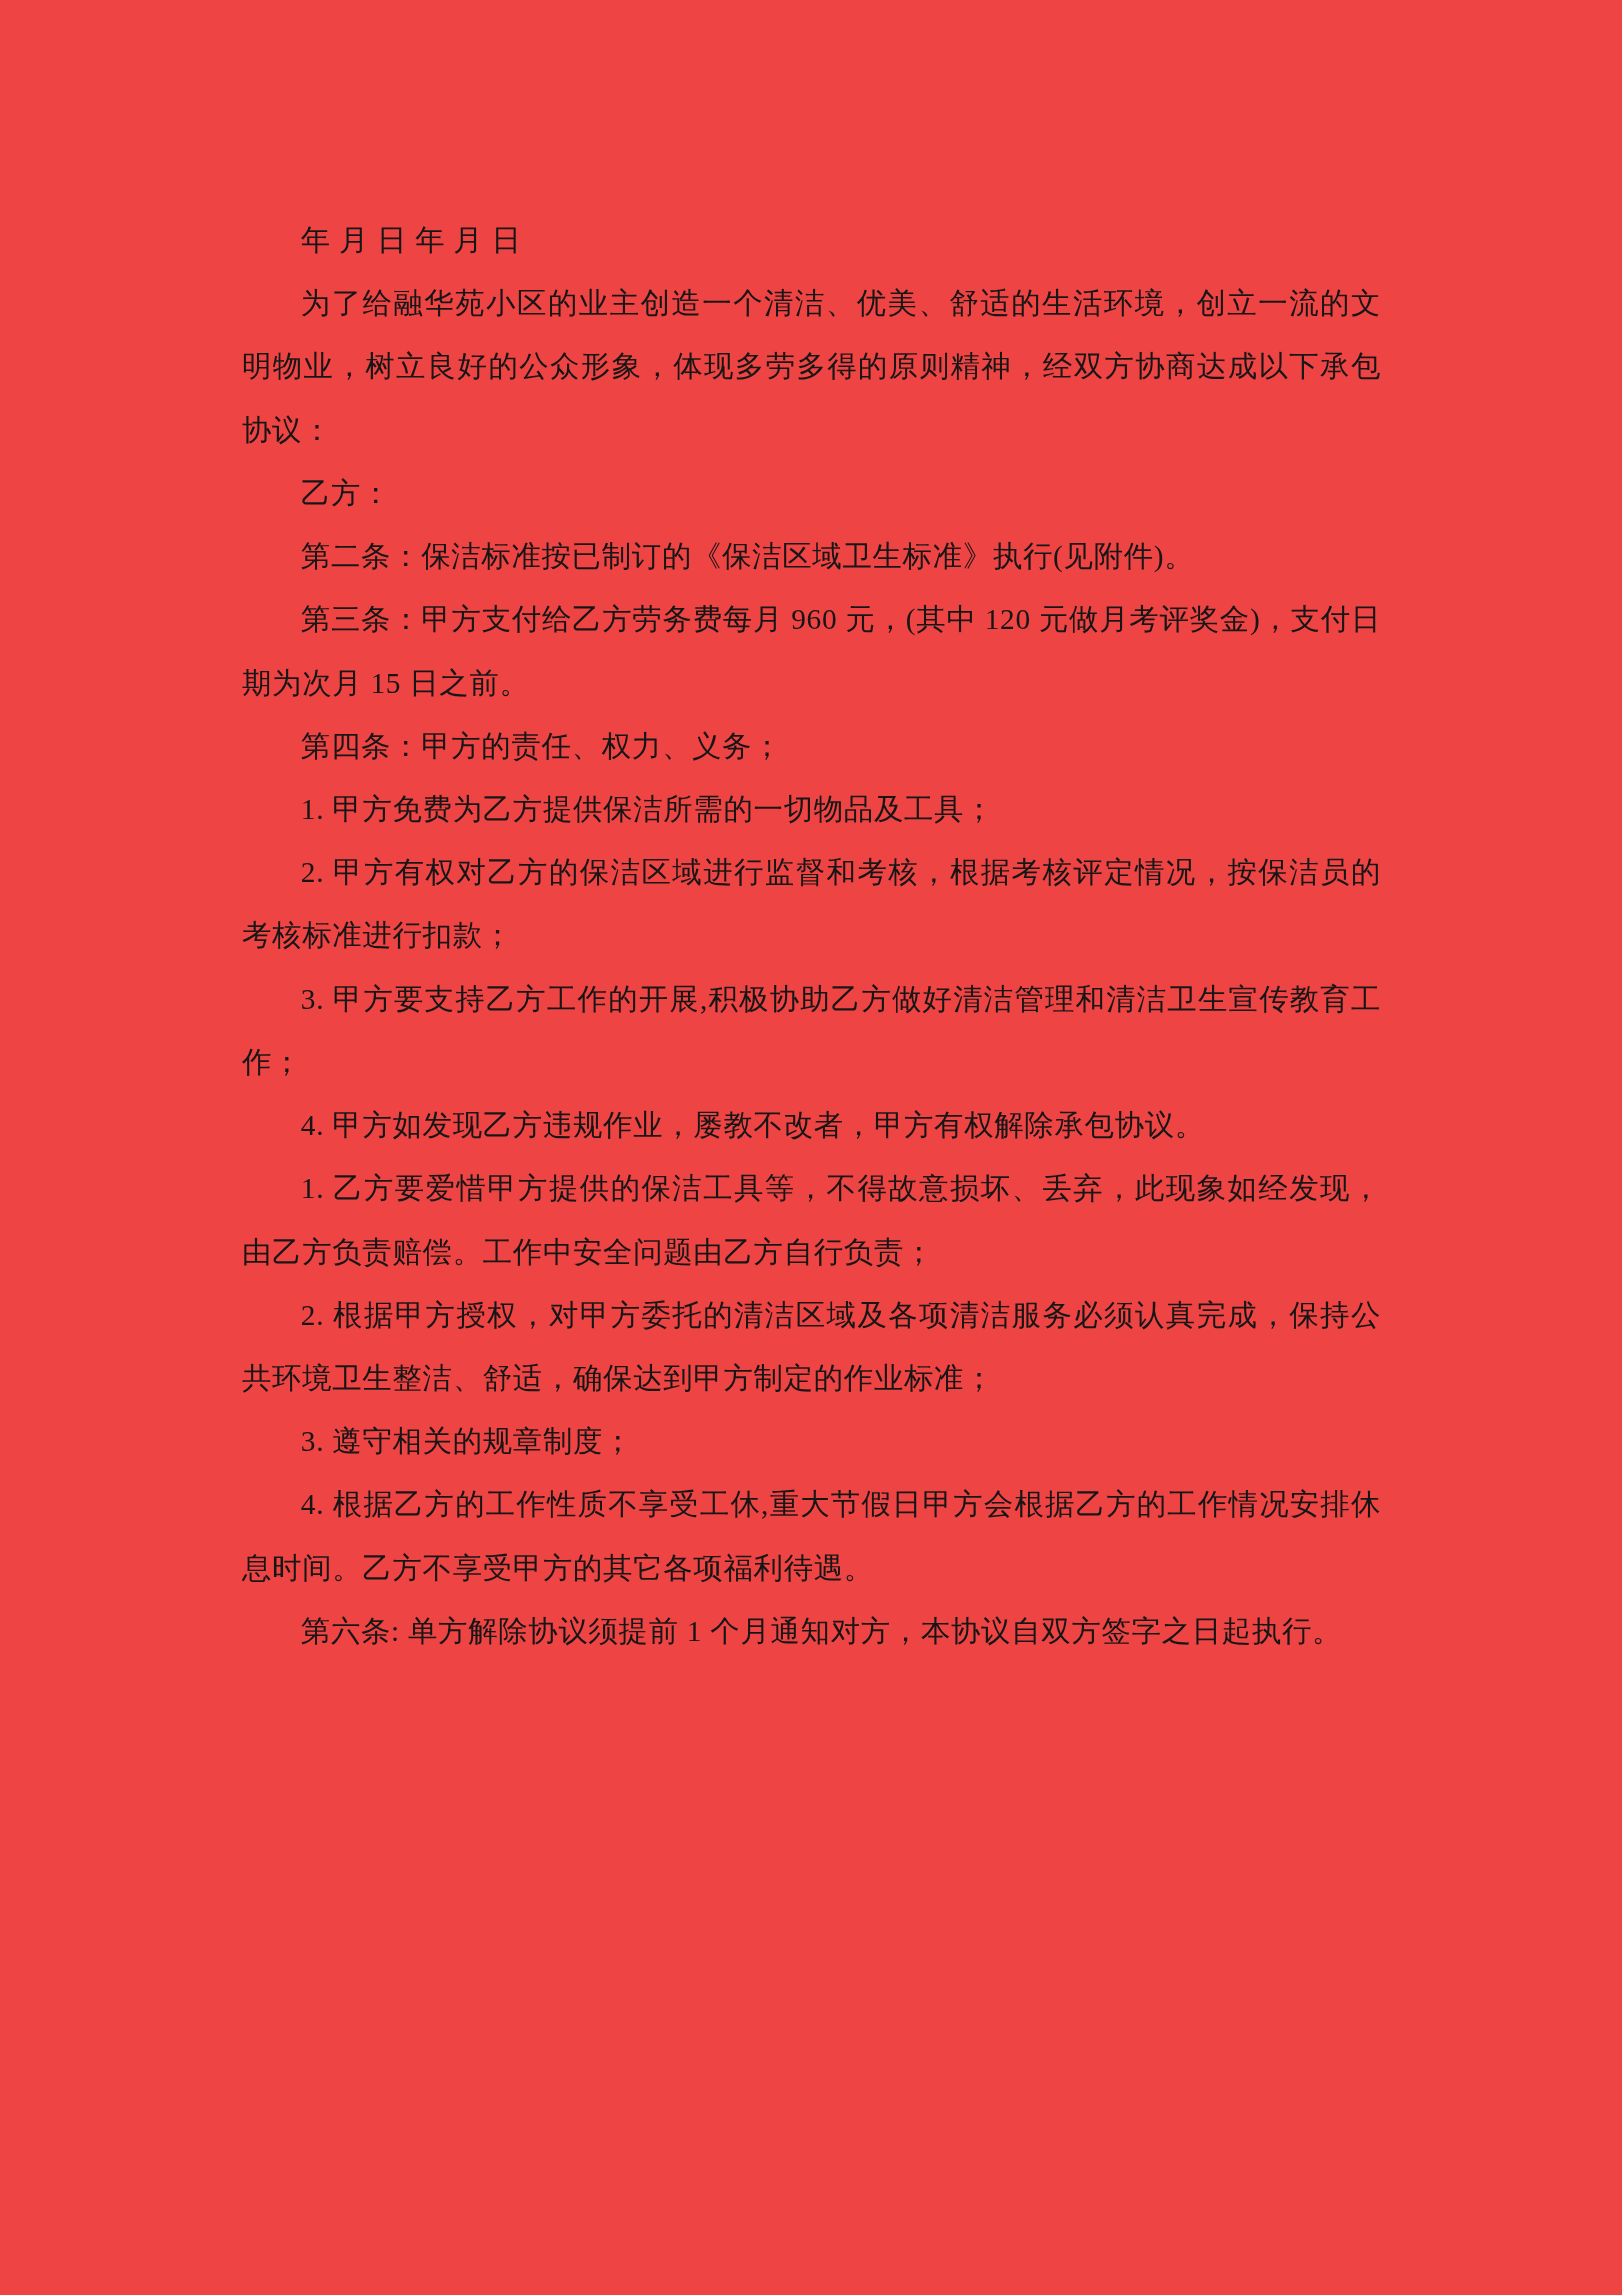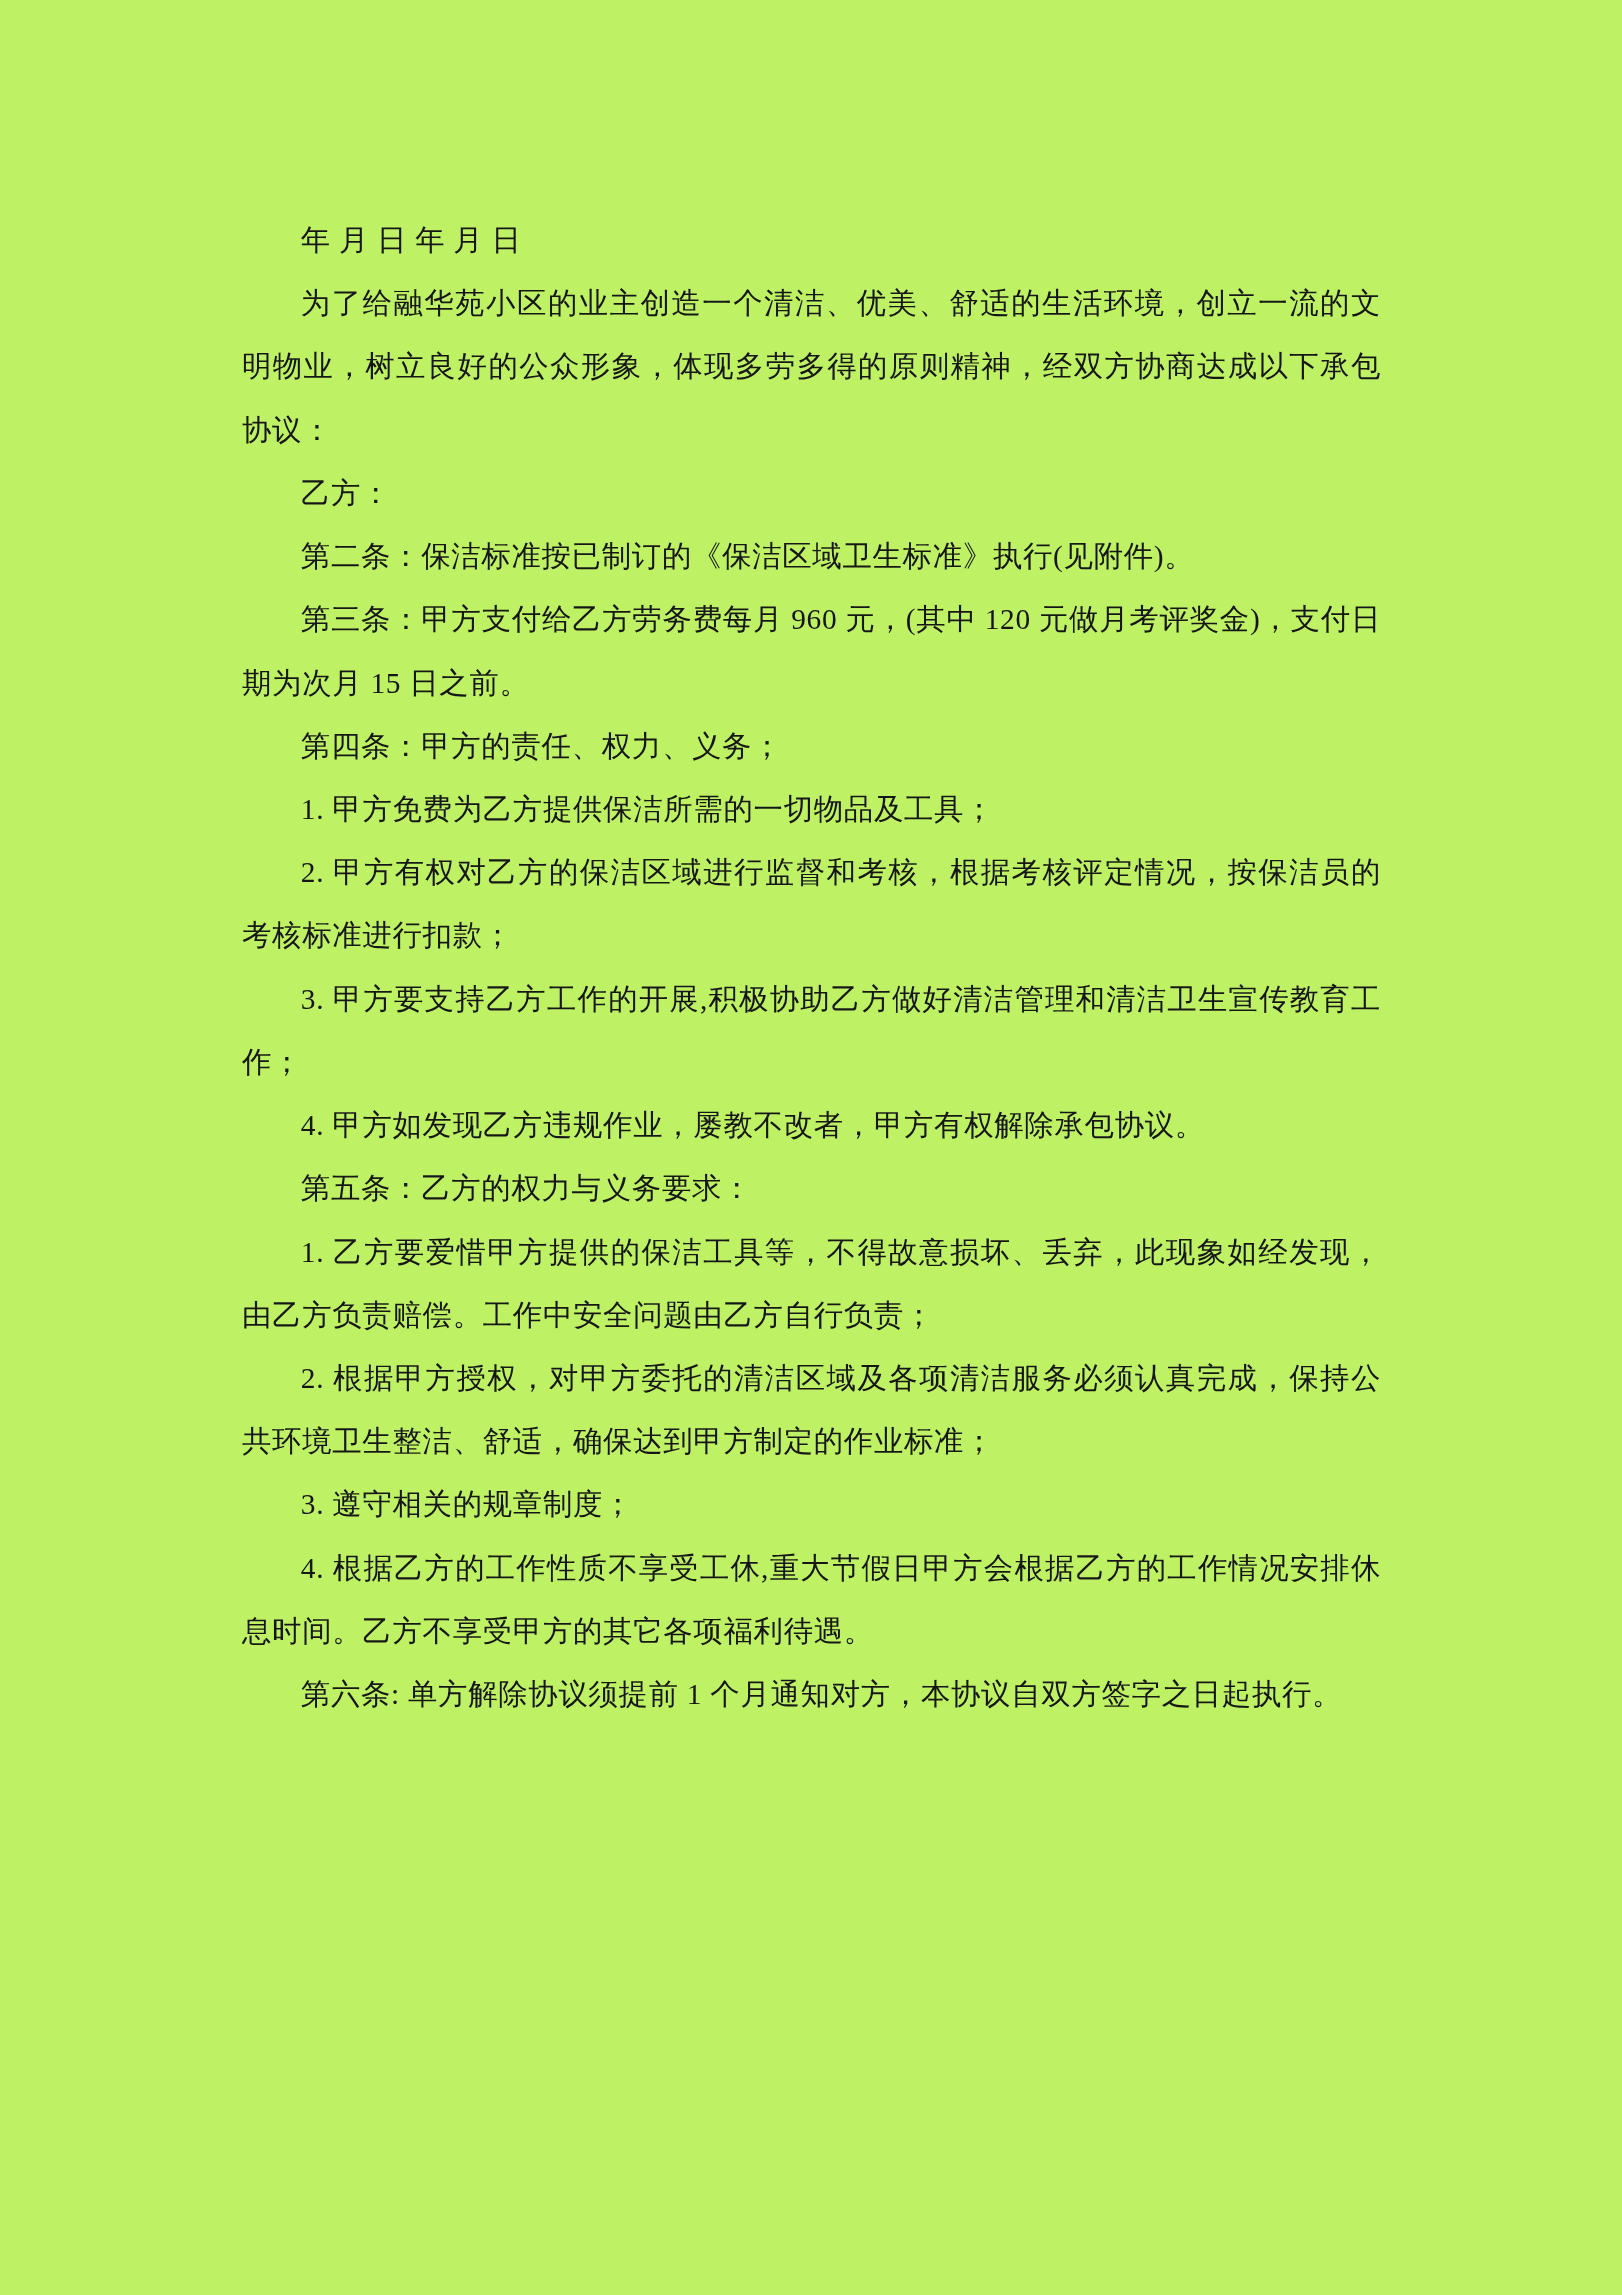--- a/index.html
+++ b/index.html
@@ -5,21 +5,21 @@
   html, body {
     margin: 0;
     padding: 0;
     background: #e8e8e8;
   }
   .page {
     position: relative;
     width: 1623px;
     height: 2295px;
     margin: 0 auto;
-    background: #bef264;
+    background: #ef4444;
     box-sizing: border-box;
     padding: 209px 242px 0 242px;
     font-family: "Liberation Serif", "DejaVu Serif", serif;
     color: #161616;
     overflow: hidden;
   }
   .doc-body p {
     margin: 0;
     font-size: 29.4px;
     line-height: 2.15;
@@ -36,21 +36,20 @@
     <p>年 月 日 年 月 日</p>
     <p>为了给融华苑小区的业主创造一个清洁、优美、舒适的生活环境，创立一流的文明物业，树立良好的公众形象，体现多劳多得的原则精神，经双方协商达成以下承包协议：</p>
     <p>乙方：</p>
     <p>第二条：保洁标准按已制订的《保洁区域卫生标准》执行(见附件)。</p>
     <p>第三条：甲方支付给乙方劳务费每月 960 元，(其中 120 元做月考评奖金)，支付日期为次月 15 日之前。</p>
     <p>第四条：甲方的责任、权力、义务；</p>
     <p>1. 甲方免费为乙方提供保洁所需的一切物品及工具；</p>
     <p>2. 甲方有权对乙方的保洁区域进行监督和考核，根据考核评定情况，按保洁员的考核标准进行扣款；</p>
     <p>3. 甲方要支持乙方工作的开展,积极协助乙方做好清洁管理和清洁卫生宣传教育工作；</p>
     <p>4. 甲方如发现乙方违规作业，屡教不改者，甲方有权解除承包协议。</p>
-    <p>第五条：乙方的权力与义务要求：</p>
     <p>1. 乙方要爱惜甲方提供的保洁工具等，不得故意损坏、丢弃，此现象如经发现，由乙方负责赔偿。工作中安全问题由乙方自行负责；</p>
     <p>2. 根据甲方授权，对甲方委托的清洁区域及各项清洁服务必须认真完成，保持公共环境卫生整洁、舒适，确保达到甲方制定的作业标准；</p>
     <p>3. 遵守相关的规章制度；</p>
     <p>4. 根据乙方的工作性质不享受工休,重大节假日甲方会根据乙方的工作情况安排休息时间。乙方不享受甲方的其它各项福利待遇。</p>
     <p>第六条: 单方解除协议须提前 1 个月通知对方，本协议自双方签字之日起执行。</p>
   </div>
 </div>
 
 
 </body></html>

